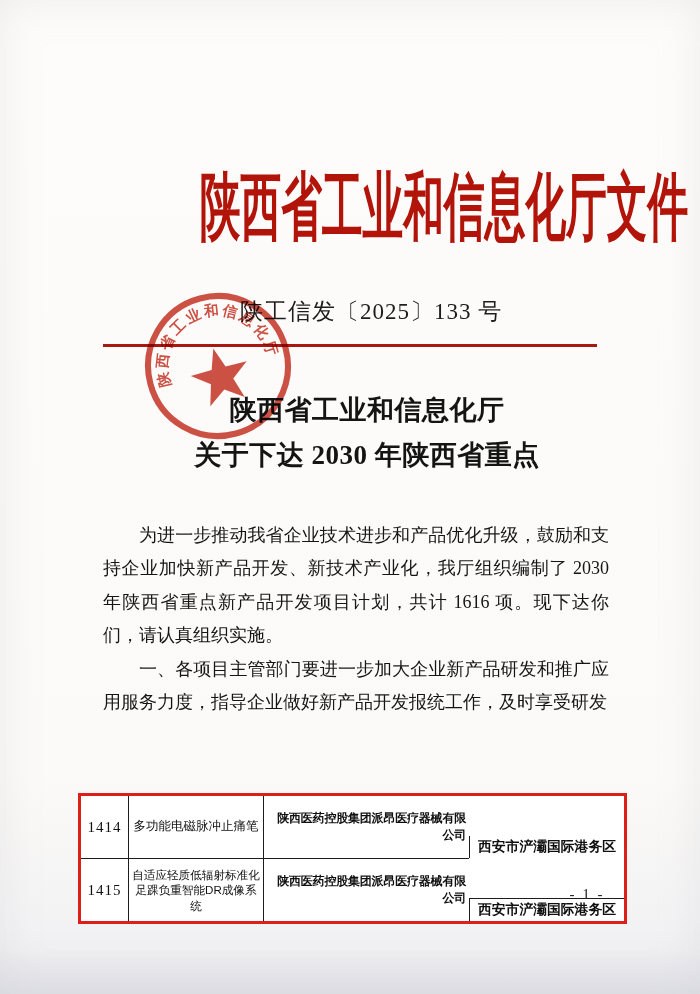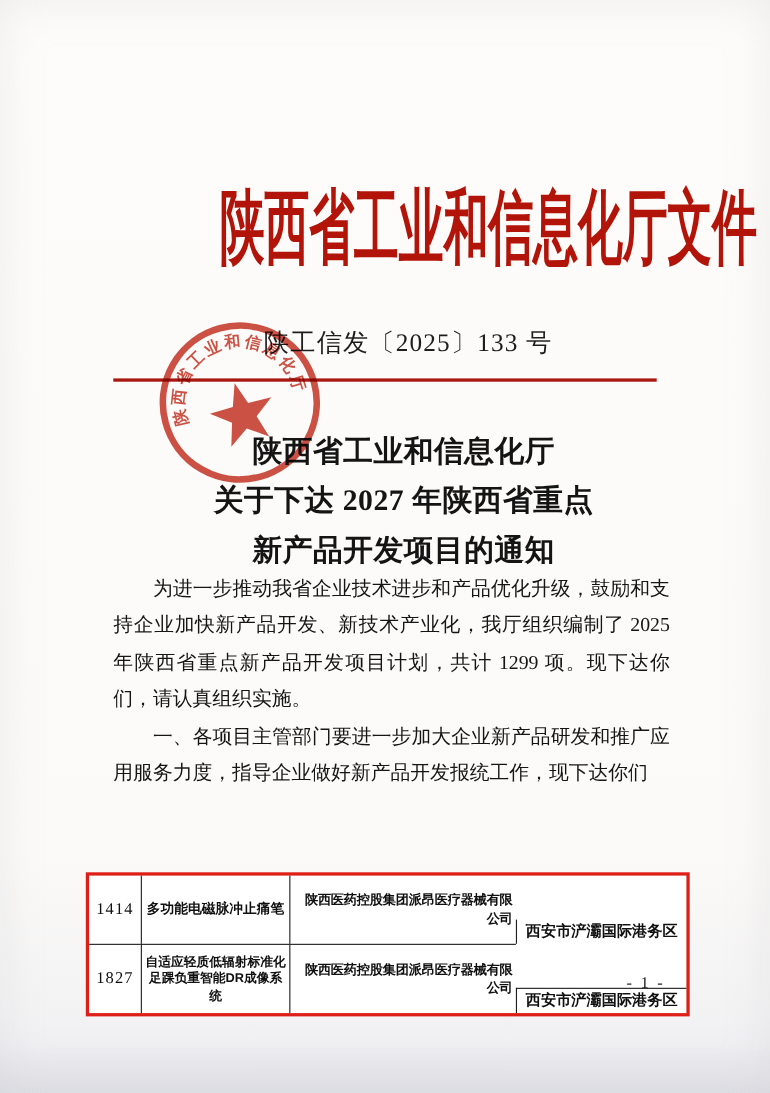--- a/index.html
+++ b/index.html
@@ -83,21 +83,21 @@
   }
   .cell {
     display: flex; align-items: center; justify-content: center;
     text-align: center;
     padding: 2px 3px;
     border-left: 1px solid #1c1c1c;
   }
   .cell.first-col { border-left: none; text-align: center; }
   .cell.second-row { border-top: 1px solid #1c1c1c; }
   .cell.no { font-size: 15px; font-family: "Liberation Serif", serif; letter-spacing: 1px; }
-  .cell.product { font-size: 12.5px; font-weight: bold; line-height: 15.5px; }
+  .cell.product { font-size: 12.5px; font-weight: normal; line-height: 15.5px; }
   .cell.product.small { font-size: 11.6px; }
   .cell.company { font-size: 12px; font-weight: bold; letter-spacing: -0.2px; text-align: right; }
   .cell.district { font-size: 13.8px; font-weight: bold; margin-top: 40px; }
   
   .page-number {
     position: absolute; left: 552px; top: 886px; width: 70px;
     text-align: center;
     font-size: 15px; color: #222; letter-spacing: 2px;
   }
   
@@ -126,37 +126,36 @@
       <path d="M76,58 L83.1,78.3 L104.5,78.7 L87.4,91.7 L93.6,112.3 L76,100 L58.4,112.3 L64.6,91.7 L47.5,78.7 L68.9,78.3 Z" fill="#c93a2c"></path>
       <path id="sealArc" d="M 26.8 84.7 A 50 50 0 1 1 125.2 84.7" fill="none"></path>
       <text font-size="14.5" fill="#c93a2c" letter-spacing="2.5" font-family="'Liberation Serif','DejaVu Serif',serif" font-weight="bold">
         <textPath href="#sealArc" startOffset="2">陕西省工业和信息化厅</textPath>
       </text>
     </g>
   </svg>
 
   <div class="notice-title">
     <div>陕西省工业和信息化厅</div>
-    <div>关于下达 2027 年陕西省重点</div>
-    <div>新产品开发项目的通知</div>
+    <div>关于下达 2030 年陕西省重点</div>
   </div>
 
   <div class="body-text">
-    <p class="indent">为进一步推动我省企业技术进步和产品优化升级，鼓励和支持企业加快新产品开发、新技术产业化，我厅组织编制了 2025 年陕西省重点新产品开发项目计划，共计 1299 项。现下达你们，请认真组织实施。</p>
-    <p class="indent">一、各项目主管部门要进一步加大企业新产品研发和推广应用服务力度，指导企业做好新产品开发报统工作，现下达你们</p>
+    <p class="indent">为进一步推动我省企业技术进步和产品优化升级，鼓励和支持企业加快新产品开发、新技术产业化，我厅组织编制了 2030 年陕西省重点新产品开发项目计划，共计 1616 项。现下达你们，请认真组织实施。</p>
+    <p class="indent">一、各项目主管部门要进一步加大企业新产品研发和推广应用服务力度，指导企业做好新产品开发报统工作，及时享受研发</p>
   </div>
 
   <div class="projects-table">
 
     <div class="cell no first-col">1414</div>
     <div class="cell product">多功能电磁脉冲止痛笔</div>
     <div class="cell company">陕西医药控股集团派昂医疗器械有限公司</div>
     <div class="cell district">西安市浐灞国际港务区</div>
 
-    <div class="cell no first-col second-row">1827</div>
+    <div class="cell no first-col second-row">1415</div>
     <div class="cell product small second-row">自适应轻质低辐射标准化足踝负重智能DR成像系统</div>
     <div class="cell company second-row">陕西医药控股集团派昂医疗器械有限公司</div>
     <div class="cell district second-row">西安市浐灞国际港务区</div>
   </div>
 
   <div class="page-number">- 1 -</div>
 
   <div class="bottom-shade"></div>
 </div>
 

